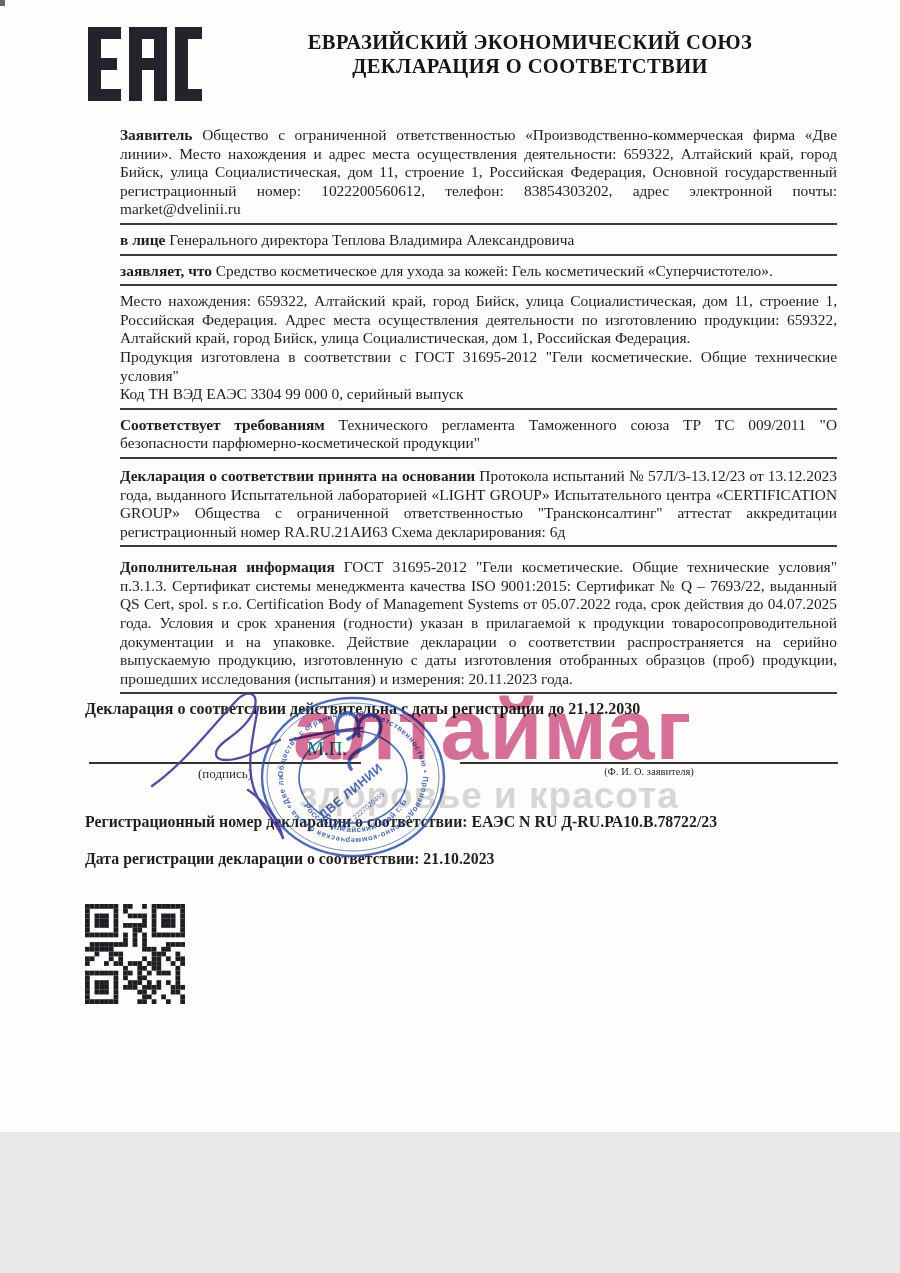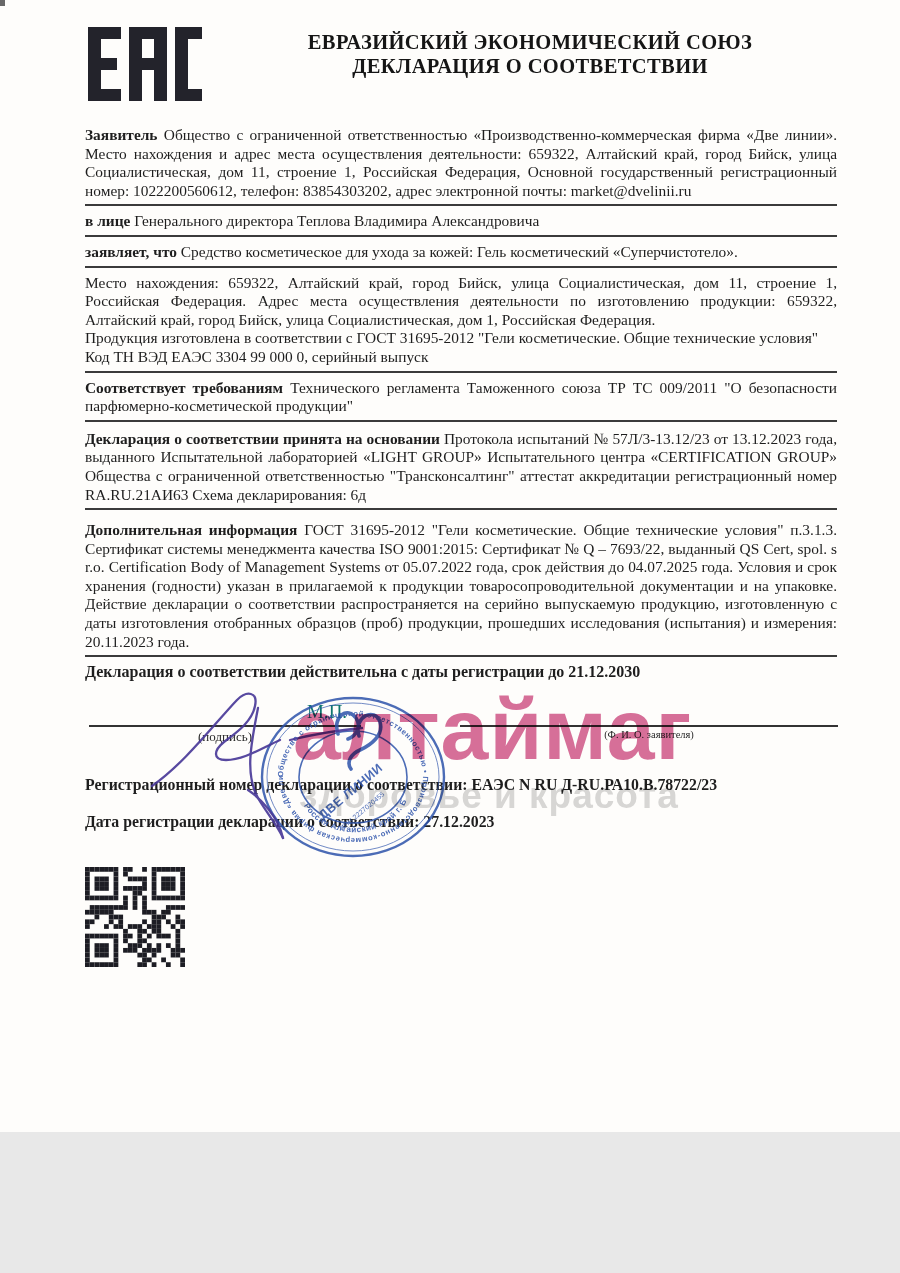--- a/index.html
+++ b/index.html
@@ -12,21 +12,21 @@
     color:#1e1e1e;
     overflow:hidden;
   }
   .content{position:absolute;left:85px;top:0;width:752px;}
   
   .header{position:relative;height:125px;}
   .eac-logo{position:absolute;left:3px;top:27px;width:114px;height:74px;}
   .doc-title{position:absolute;left:160px;top:30px;width:570px;text-align:center;
     font-weight:bold;font-size:20.5px;line-height:24px;letter-spacing:0.4px;color:#151515;}
   
-  .sec{border-bottom:2px solid #3b3b3b;padding:1px 0 4px;margin-bottom:5px;}
+  .sec{border-bottom:2px solid #3b3b3b;padding:1px 0 4px;margin-bottom:5px;margin-left:35px;}
   .sec p{margin:0;font-size:15.4px;line-height:18.6px;text-align:justify;}
   .lead{font-weight:bold;}
   .gap-top{margin-top:7px;}
   .validity{margin:3px 0 0;font-weight:bold;font-size:16px;line-height:19px;}
   
   .sig-block{position:relative;height:78px;margin-top:2px;}
   .sign-line{position:absolute;left:4px;top:42px;width:272px;border-bottom:2px solid #333;}
   .sign-caption{position:absolute;left:70px;top:46px;width:140px;text-align:center;font-size:13px;color:#2a2a2a;}
   .mp-label{position:absolute;left:222px;top:18px;font-size:19px;color:#0f766e;}
   .signer-name{position:absolute;left:375px;top:14px;width:378px;text-align:center;font-size:16px;}
@@ -127,21 +127,21 @@
       <div class="name-caption">(Ф. И. О. заявителя)</div>
     </div>
 
     <p class="reg-line">
       <span>Регистрационный номер декларации о соответствии:</span>
       <span>ЕАЭС N RU Д-RU.РА10.В.78722/23</span>
     </p>
 
     <p class="date-line">
       <span>Дата регистрации декларации о соответствии:</span>
-      <span>27.12.2023</span>
+      <span>21.10.2023</span>
     </p>
 
     <svg class="qr" id="qr-svg" viewBox="0 0 100 100">
         <g fill="#1d1d24">
           <rect x="0.00" y="0.00" width="4.76" height="4.76"></rect>
           <rect x="4.76" y="0.00" width="4.76" height="4.76"></rect>
           <rect x="9.52" y="0.00" width="4.76" height="4.76"></rect>
           <rect x="14.29" y="0.00" width="4.76" height="4.76"></rect>
           <rect x="19.05" y="0.00" width="4.76" height="4.76"></rect>
           <rect x="23.81" y="0.00" width="4.76" height="4.76"></rect>

